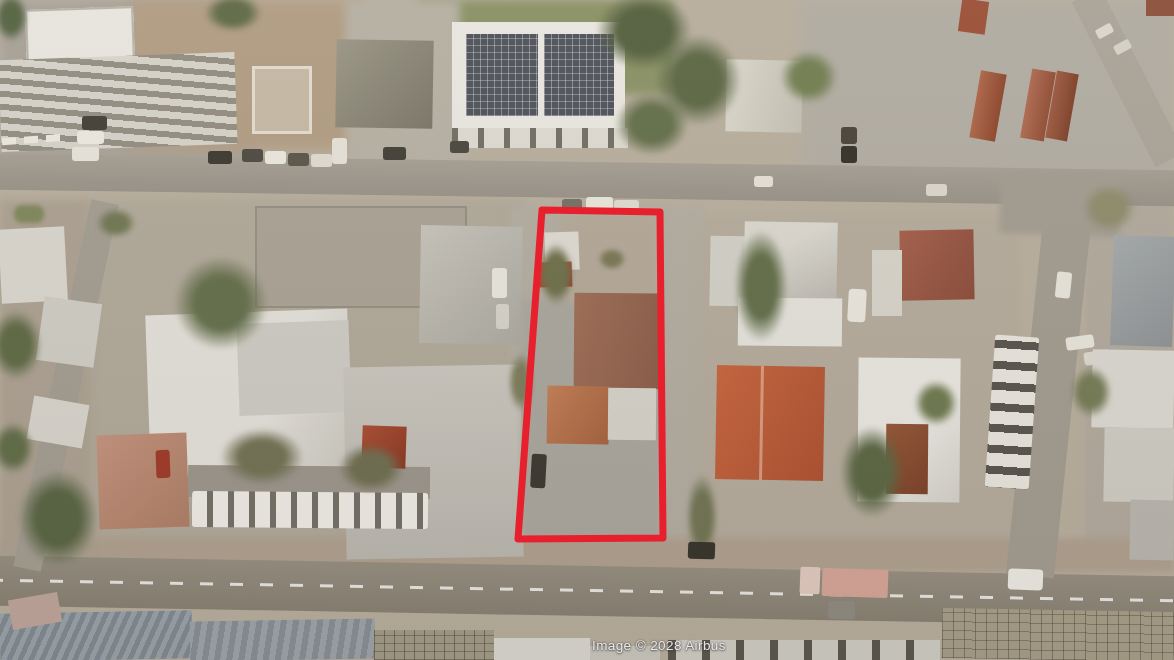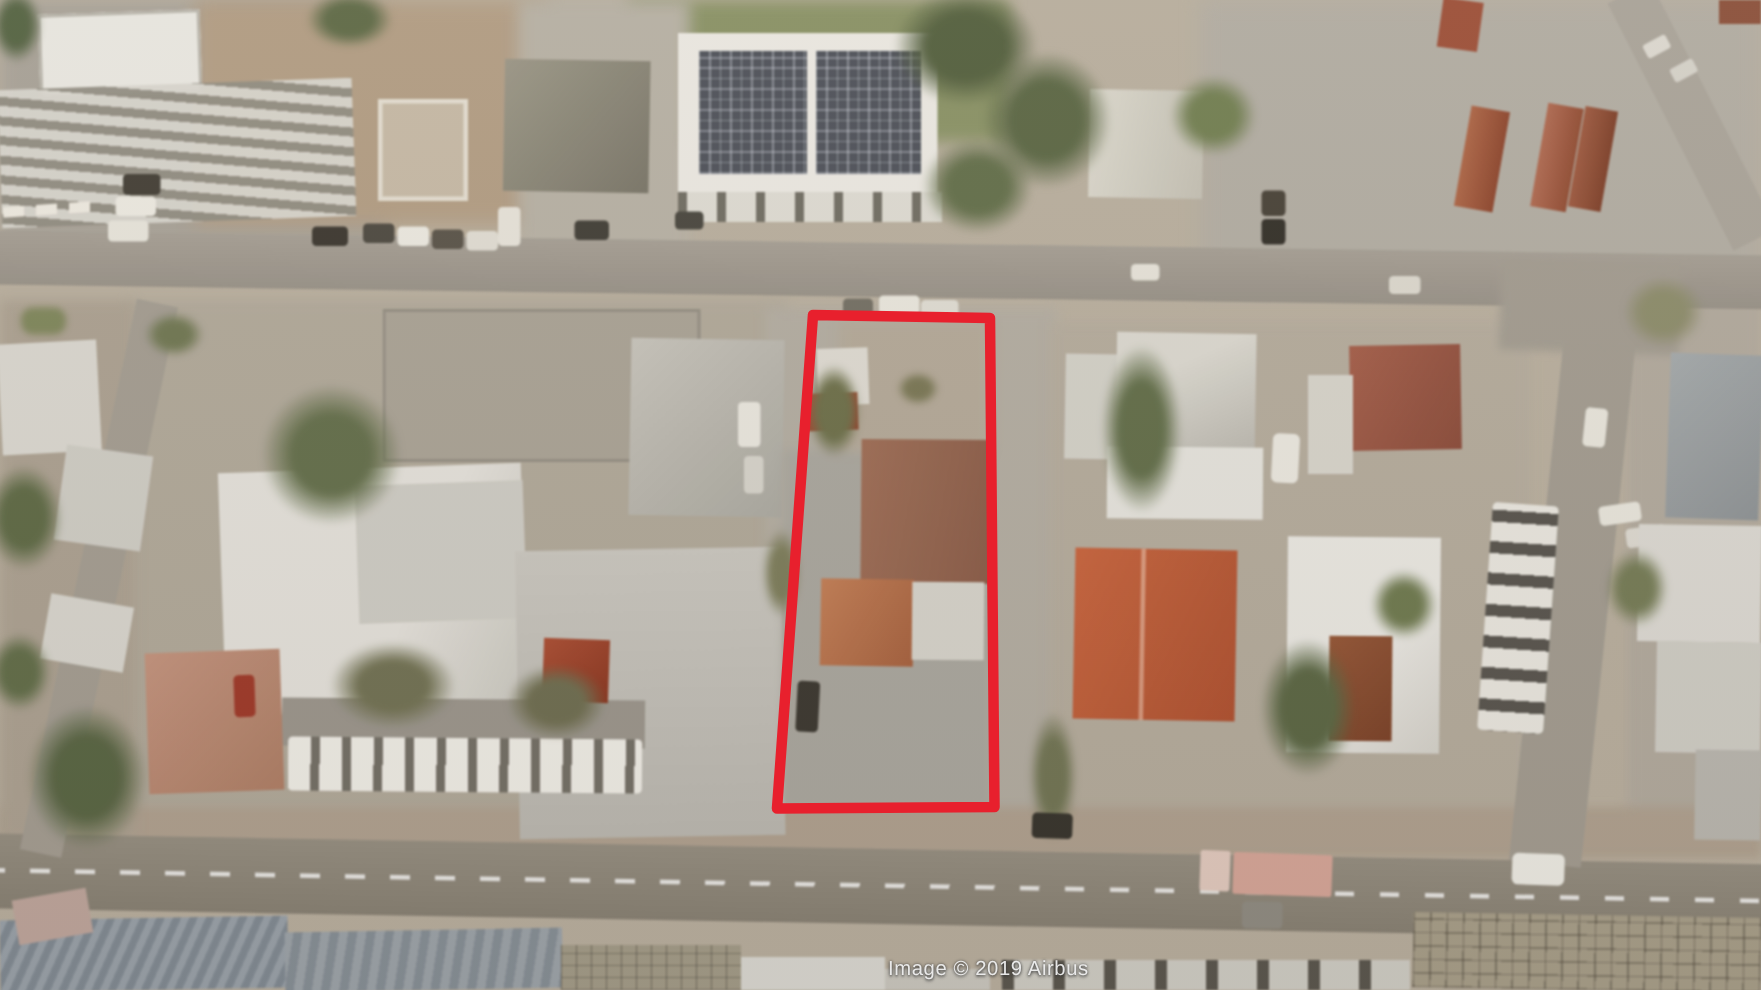--- a/index.html
+++ b/index.html
@@ -165,15 +165,15 @@
       <div class="el" style="left: 828px; top: 601px; width: 27px; height: 18px; background: rgb(142, 137, 127); transform: rotate(1deg); border-radius: 3px;"></div>
       <div class="el" style="left: 1008px; top: 569px; width: 35px; height: 21px; background: rgb(237, 235, 227); transform: rotate(2deg); border-radius: 4px;"></div>
     </div>
 
   <div class="lighting"></div>
 
   <svg class="overlay-svg" viewBox="0 0 1174 660" width="1174" height="660">
     <polygon fill="none" stroke-linejoin="round" points="542,210 660,212 663,538 518,539" stroke="#e8202d" stroke-width="7"></polygon>
   </svg>
 
-  <div class="watermark">Image © 2019 Airbus</div>
+  <div class="watermark">Image © 2028 Airbus</div>
 
 </div>
 
 </body></html>

